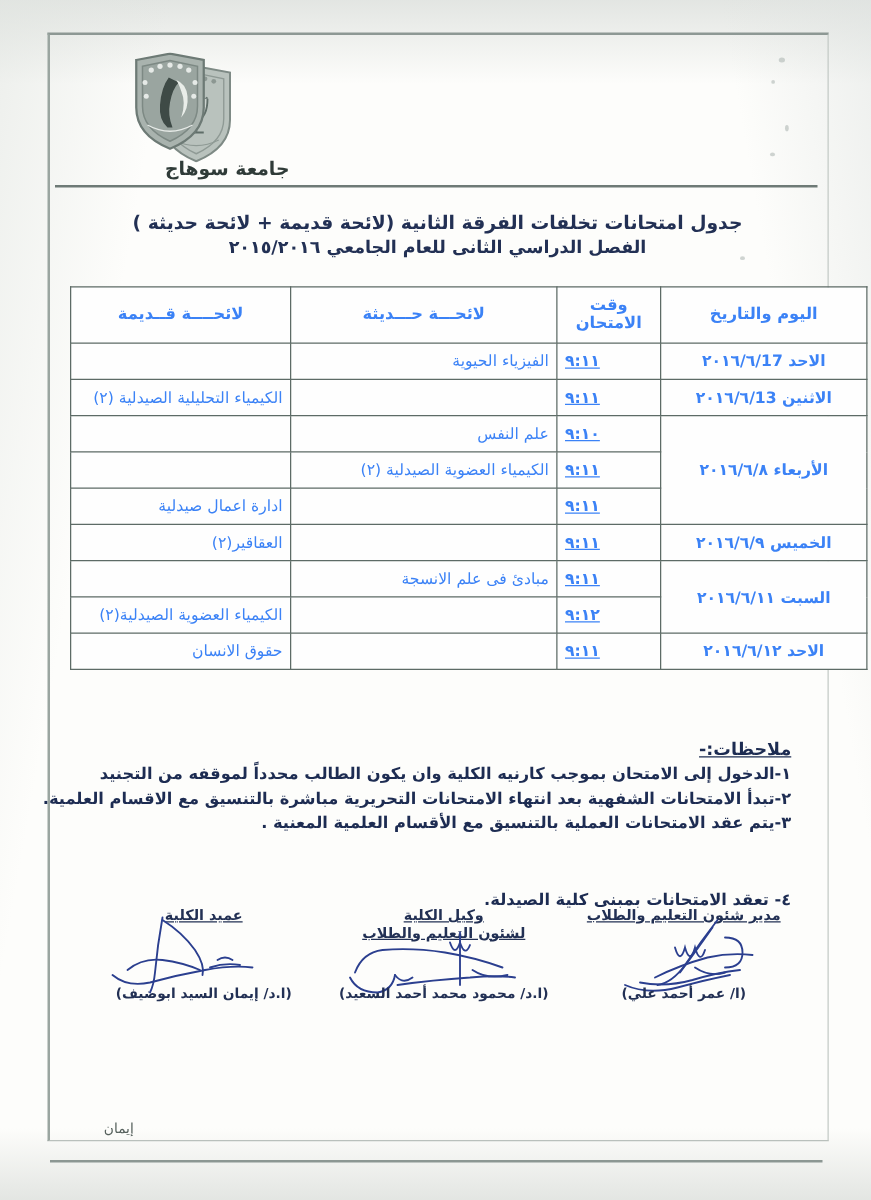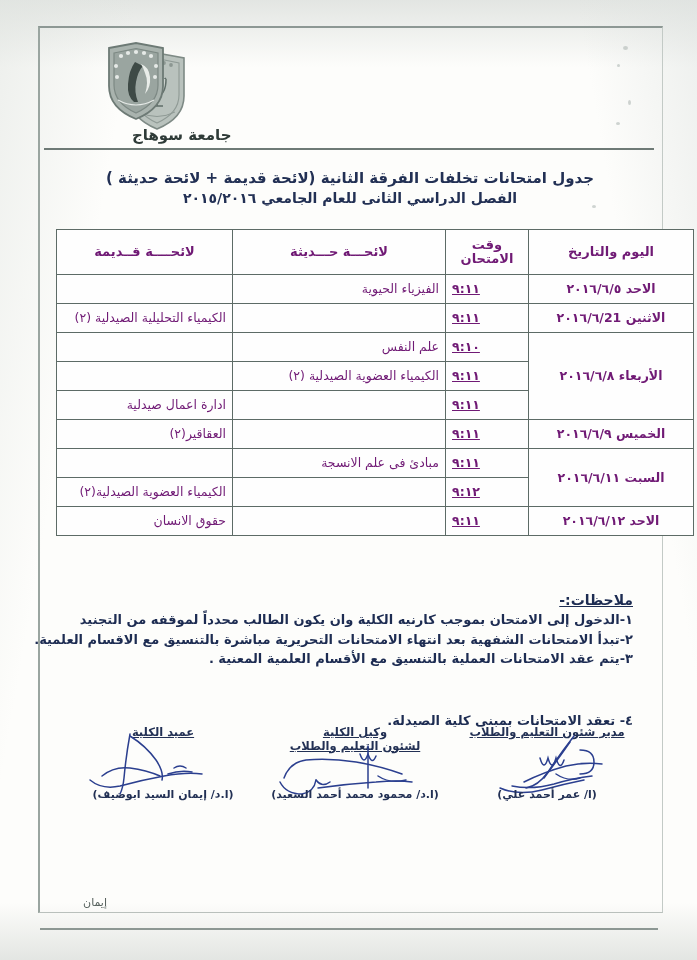--- a/index.html
+++ b/index.html
@@ -106,21 +106,21 @@
     border-collapse: collapse;
     table-layout: fixed;
     direction: rtl;
   }
   #schedule-table th,
   #schedule-table td {
     border: 1.6px solid #5d6b66;
     height: 28px;
     padding: 0 6px;
     font-size: 12.5px;
-    color: #701a75;
+    color: #3b82f6;
     background: #fefefe;
     vertical-align: middle;
     line-height: 14px;
   }
   #schedule-table th {
     height: 44px;
     font-size: 13px;
     font-weight: bold;
     text-align: center;
     letter-spacing: 0.3px;
@@ -290,27 +290,27 @@
         <th class="col-time">
           <span>وقت</span><br>
           <span>الامتحان</span>
         </th>
         <th class="col-new">لائحـــة حـــديثة</th>
         <th class="col-old">لائحــــة قــديمة</th>
       </tr>
     </thead>
     <tbody id="schedule-body">
         <tr>
-          <td class="cell-date" rowspan="1">الاحد ٢٠١٦/٦/٥</td>
+          <td class="cell-date" rowspan="1">الاحد ٢٠١٦/٦/17</td>
           <td class="cell-time">٩:١١</td>
           <td class="cell-subject">الفيزياء الحيوية</td>
           <td class="cell-subject shaded"></td>
         </tr>
         <tr>
-          <td class="cell-date" rowspan="1">الاثنين ٢٠١٦/٦/21</td>
+          <td class="cell-date" rowspan="1">الاثنين ٢٠١٦/٦/13</td>
           <td class="cell-time">٩:١١</td>
           <td class="cell-subject shaded"></td>
           <td class="cell-subject">الكيمياء التحليلية الصيدلية (٢)</td>
         </tr>
         <tr>
           <td class="cell-date" rowspan="3">الأربعاء ٢٠١٦/٦/٨</td>
           <td class="cell-time">٩:١٠</td>
           <td class="cell-subject">علم النفس</td>
           <td class="cell-subject shaded"></td>
         </tr>

